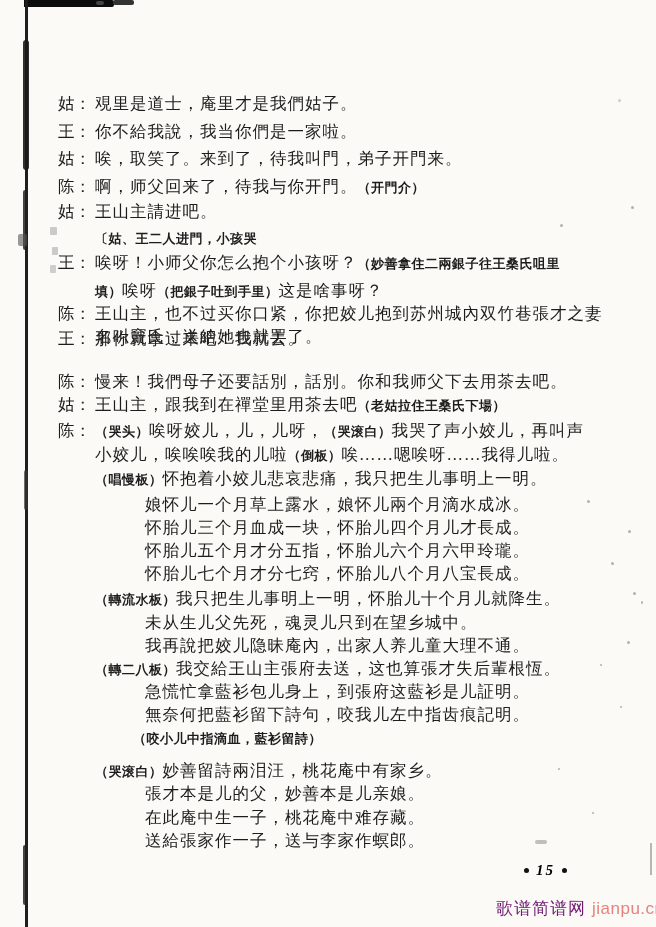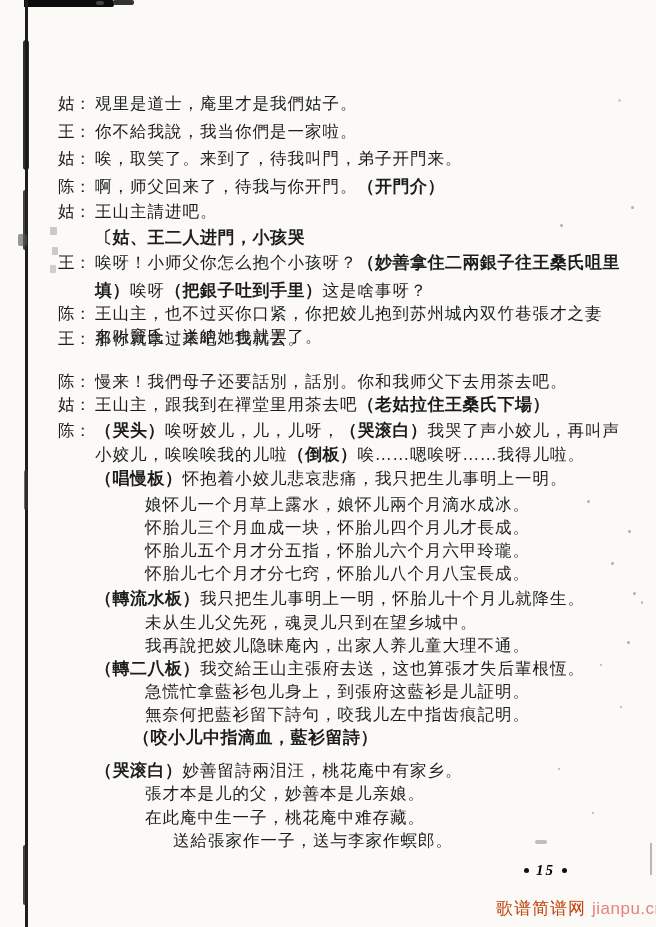--- a/index.html
+++ b/index.html
@@ -11,21 +11,21 @@
   }
   .page{position:absolute;inset:0;}
   
   .line{position:absolute;white-space:nowrap;height:22px;line-height:22px;}
   .ind-sp{left:58px;}
   .ind-tx{left:95px;}
   .ind-v{left:145px;}
   .ind-v2{left:133px;}
   .speaker{display:inline-block;width:37px;font-size:16.5px;letter-spacing:0;}
   .n{font-size:16.5px;letter-spacing:1px;}
-  .sd{font-size:17px;font-weight:700;letter-spacing:0.5px;}
+  .sd{font-size:13px;font-weight:700;letter-spacing:0.5px;}
   
   .art{position:absolute;pointer-events:none;}
   .speck{position:absolute;width:3px;height:3px;background:#777;border-radius:50%;opacity:.55;}
   
   .pageno{position:absolute;left:524px;top:862px;display:flex;align-items:center;gap:7px;}
   .pageno .num{font-size:15px;font-weight:700;font-style:italic;letter-spacing:2px;color:#000000;}
   .dot{width:5px;height:5px;border-radius:50%;background:#111;display:inline-block;}
   .watermark{position:absolute;left:496px;top:897px;white-space:nowrap;
     font-family:"Liberation Sans","DejaVu Sans",sans-serif;font-size:17px;}
   .wm-name{letter-spacing:1px;}
@@ -88,26 +88,26 @@
       <div class="line ind-tx" style="top: 588px;"><span class="sd">（轉流水板）</span><span class="n">我只把生儿事明上一明，怀胎儿十个月儿就降生。</span></div>
       <div class="line ind-v" style="top: 612px;"><span class="n">未从生儿父先死，魂灵儿只到在望乡城中。</span></div>
       <div class="line ind-v" style="top: 635px;"><span class="n">我再說把姣儿隐昧庵內，出家人养儿童大理不通。</span></div>
       <div class="line ind-tx" style="top: 658px;"><span class="sd">（轉二八板）</span><span class="n">我交給王山主張府去送，这也算張才失后輩根恆。</span></div>
       <div class="line ind-v" style="top: 681px;"><span class="n">急慌忙拿藍衫包儿身上，到張府这藍衫是儿証明。</span></div>
       <div class="line ind-v" style="top: 704px;"><span class="n">無奈何把藍衫留下詩句，咬我儿左中指齿痕記明。</span></div>
       <div class="line ind-v2" style="top: 727px;"><span class="sd">（咬小儿中指滴血，藍衫留詩）</span></div>
       <div class="line ind-tx" style="top: 760px;"><span class="sd">（哭滚白）</span><span class="n">妙善留詩兩泪汪，桃花庵中有家乡。</span></div>
       <div class="line ind-v" style="top: 783px;"><span class="n">張才本是儿的父，妙善本是儿亲娘。</span></div>
       <div class="line ind-v" style="top: 807px;"><span class="n">在此庵中生一子，桃花庵中难存藏。</span></div>
-      <div class="line ind-v" style="top: 830px; margin-left: 28px;"><span class="n">送給張家作一子，送与李家作螟郎。</span></div>
+      <div class="line ind-v" style="top: 830px;"><span class="n">送給張家作一子，送与李家作螟郎。</span></div>
     </div>
 
   <div class="pageno">
     <span class="dot"></span>
     <span class="num">15</span>
     <span class="dot"></span>
   </div>
 
   <div class="watermark">
-    <span class="wm-name" style="color: #c2410c;">歌谱简谱网</span><span class="wm-url" style="color: rgb(229, 131, 126);">jianpu.cn</span>
+    <span class="wm-name" style="color: #701a75;">歌谱简谱网</span><span class="wm-url" style="color: rgb(229, 131, 126);">jianpu.cn</span>
   </div>
 
 </div>
 
 </body></html>

